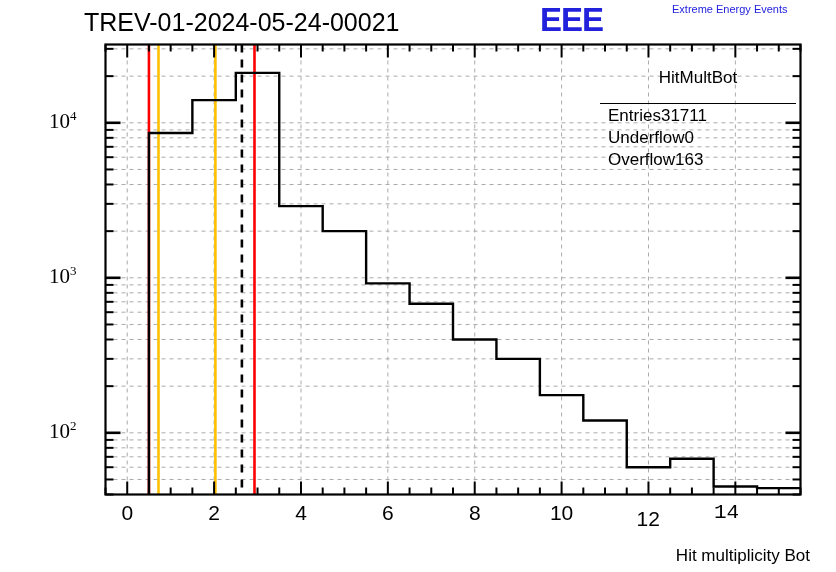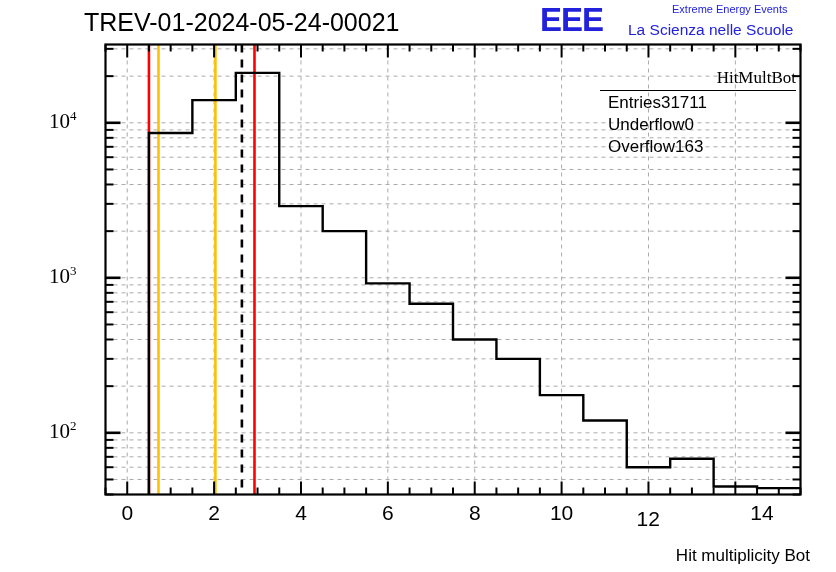--- a/index.html
+++ b/index.html
@@ -80,25 +80,24 @@
     position: absolute;
     left: 600px; top: 68px;
     width: 196px;
     padding: 0;
     background: transparent;
     font-size: 17px;
     color: #000;
     font-family: "Liberation Sans", sans-serif;
   }
   .stats-title {
-    text-align: right;
+    text-align: center;
     border-bottom: 1.6px solid #000;
-    padding-bottom: 2px;
+    padding-bottom: 15px;
     margin-bottom: 1px;
-    font-family: Liberation Serif, serif;
   }
   .stats-row {
     display: flex;
     padding: 0 6px 0 8px;
     line-height: 22px;
   }
   .tick-label {
     position: absolute;
     font-size: 21px;
     color: #000;
@@ -118,21 +117,20 @@
 </style>
 </head>
 <body>
 
 <div class="title-text">TREV-01-2024-05-24-00021</div>
 
 <div class="logo-wrap">
   <div class="logo-eee-shadow">EEE</div>
   <div class="logo-eee">EEE</div>
   <div class="logo-line1">Extreme Energy Events</div>
-  <div class="logo-line2">La Scienza nelle Scuole</div>
 </div>
 
 <svg id="root-canvas" viewBox="0 0 836 572" xmlns="http://www.w3.org/2000/svg">
   <g id="gridlines">
       <line x1="127.21875" y1="44.5" x2="127.21875" y2="494.5" stroke="#aaaaaa" stroke-width="1" stroke-dasharray="4,4"></line>
       <line x1="214.09375" y1="44.5" x2="214.09375" y2="494.5" stroke="#aaaaaa" stroke-width="1" stroke-dasharray="4,4"></line>
       <line x1="300.96875" y1="44.5" x2="300.96875" y2="494.5" stroke="#aaaaaa" stroke-width="1" stroke-dasharray="4,4"></line>
       <line x1="387.84375" y1="44.5" x2="387.84375" y2="494.5" stroke="#aaaaaa" stroke-width="1" stroke-dasharray="4,4"></line>
       <line x1="474.71875" y1="44.5" x2="474.71875" y2="494.5" stroke="#aaaaaa" stroke-width="1" stroke-dasharray="4,4"></line>
       <line x1="561.59375" y1="44.5" x2="561.59375" y2="494.5" stroke="#aaaaaa" stroke-width="1" stroke-dasharray="4,4"></line>
@@ -302,21 +300,21 @@
 </svg>
 
 <div id="x-tick-labels">
     <div class="tick-label" style="left: 115.219px; top: 500.5px; width: 24px; text-align: center;">0</div>
     <div class="tick-label" style="left: 202.094px; top: 500.5px; width: 24px; text-align: center;">2</div>
     <div class="tick-label" style="left: 288.969px; top: 500.5px; width: 24px; text-align: center;">4</div>
     <div class="tick-label" style="left: 375.844px; top: 500.5px; width: 24px; text-align: center;">6</div>
     <div class="tick-label" style="left: 462.719px; top: 500.5px; width: 24px; text-align: center;">8</div>
     <div class="tick-label" style="left: 549.594px; top: 500.5px; width: 24px; text-align: center;">10</div>
     <div class="tick-label" style="left: 636.469px; top: 507px; width: 24px; ">12</div>
-    <div class="tick-label" style="left: 750px; top: 500.5px; width: 24px; text-align: center;">14</div>
+    <div class="tick-label" style="left: 714px; top: 500.5px; width: 24px; text-align: center; font-family: Liberation Mono, monospace;">14</div>
   </div>
 <div id="y-tick-labels">
     <div class="ylab" style="left: 49px; top: 417.816px;">10<sup>2</sup></div>
     <div class="ylab" style="left: 49px; top: 262.809px;">10<sup>3</sup></div>
     <div class="ylab" style="left: 49px; top: 107.802px;">10<sup>4</sup></div>
   </div>
 
 <div class="stats-box">
   <div class="stats-title">HitMultBot</div>
   <div id="stats-rows">

